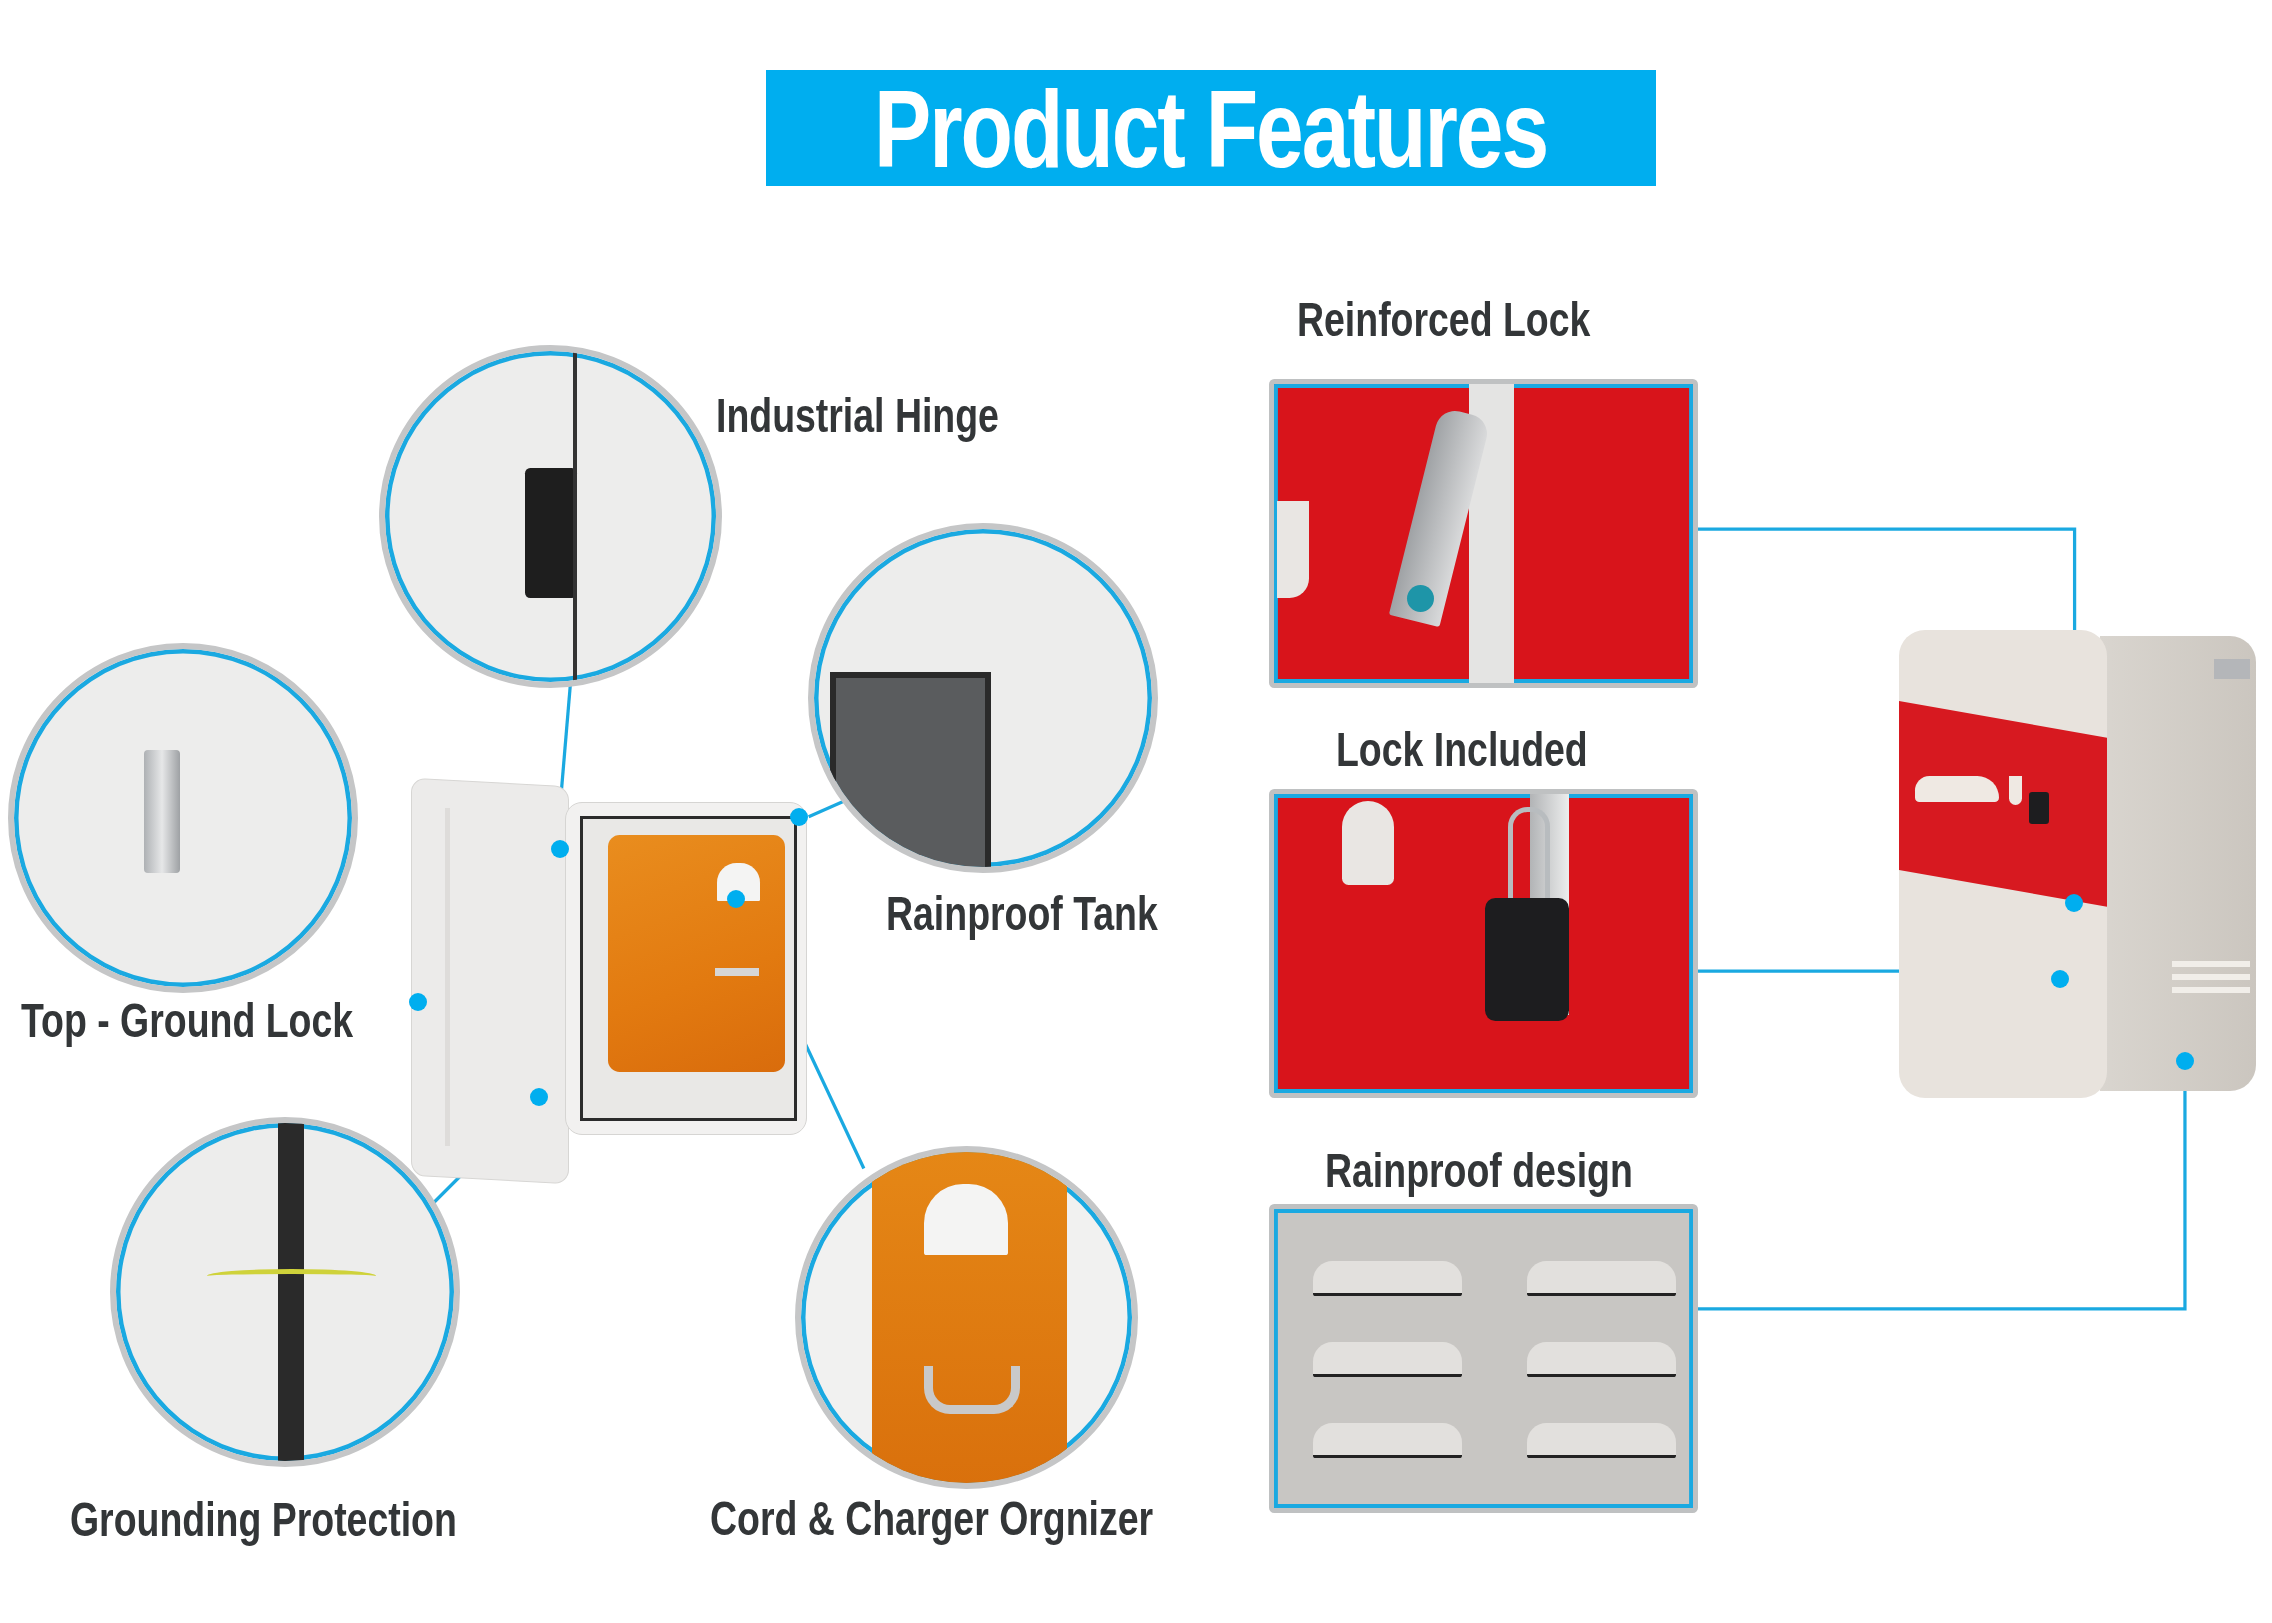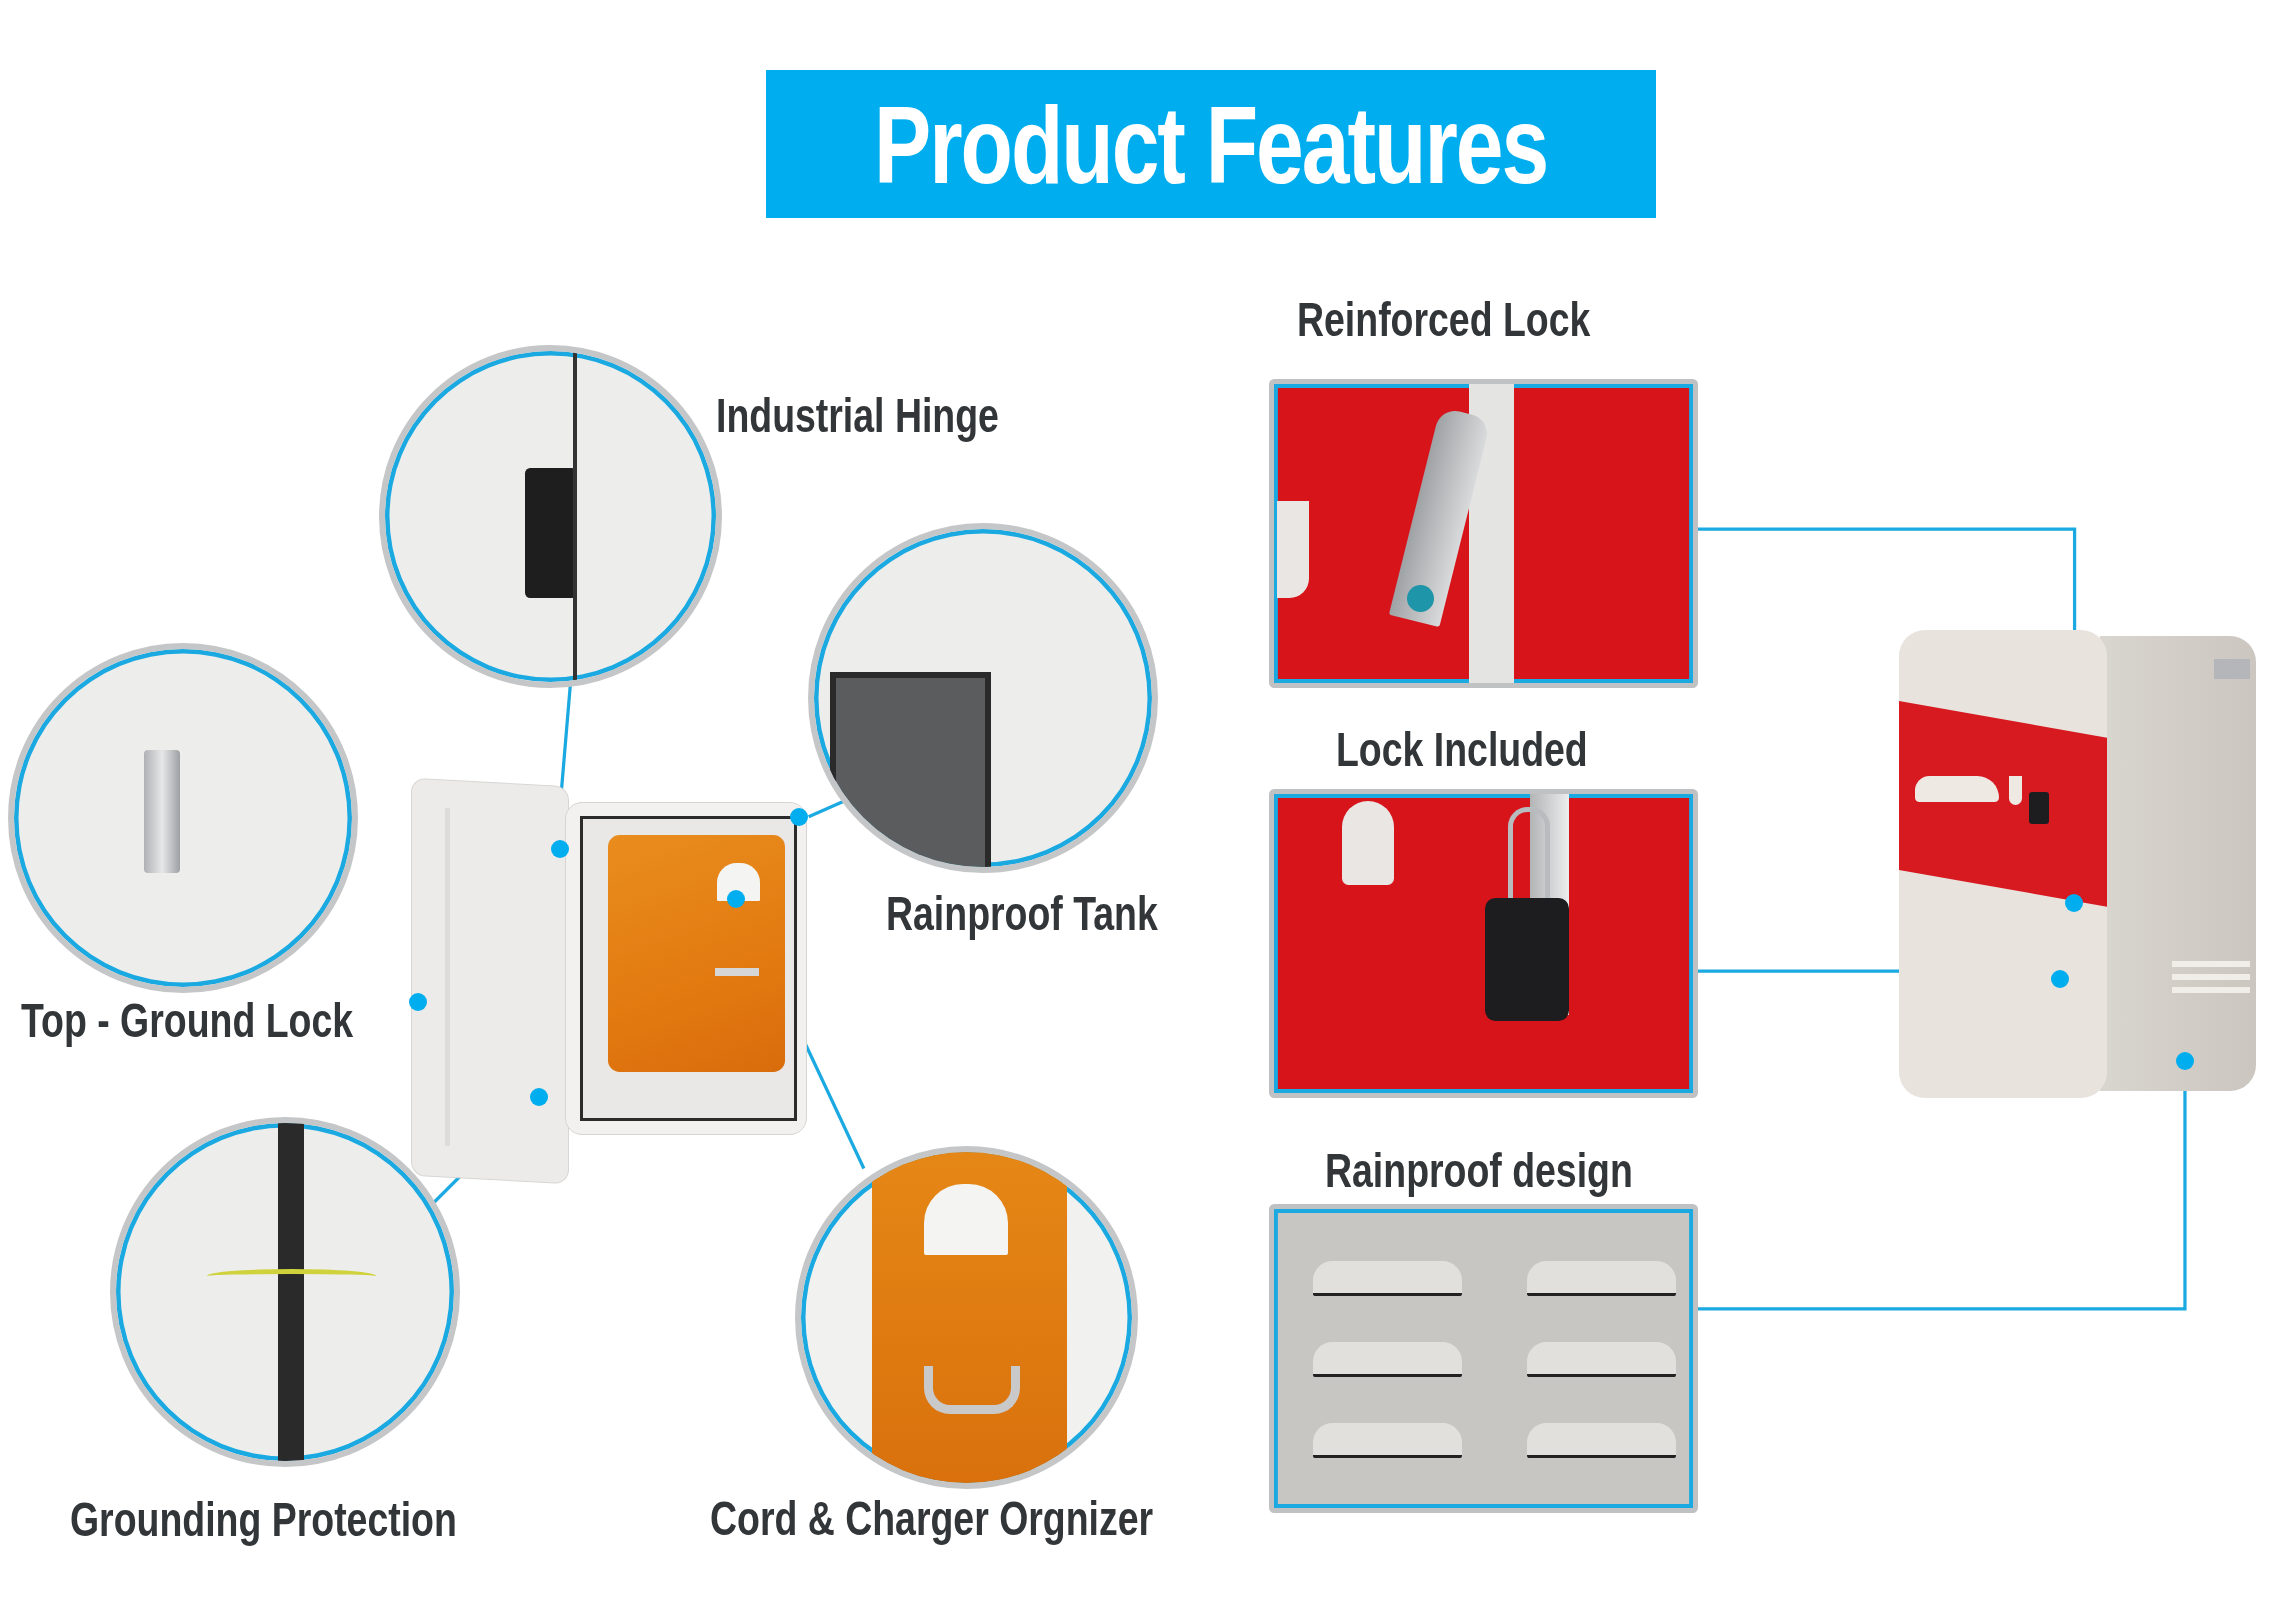--- a/index.html
+++ b/index.html
@@ -1,17 +1,17 @@
 <!DOCTYPE html>
 <html style="font-size:10.4px"><head>
 <meta charset="utf-8">
 <style>
   html,body{margin:0;padding:0;background:#ffffff;}
   body{width:2273px;height:1623px;position:relative;overflow:hidden;font-family:"Liberation Sans",sans-serif;}
-  .banner{position:absolute;left:766px;top:70px;width:890px;height:148px;background:#00aeef;display:flex;align-items:center;justify-content:center;}
+  .banner{position:absolute;left:766px;top:70px;width:890px;height:116px;background:#00aeef;display:flex;align-items:center;justify-content:center;}
   .banner-text{color:#ffffff;font-weight:bold;font-size:110px;letter-spacing:-2.6px;transform:scaleX(0.78);white-space:nowrap;font-family:"Liberation Sans Narrow","Liberation Sans",sans-serif;}
   .label{position:absolute;color:#333638;font-weight:bold;font-size:48px;white-space:nowrap;transform-origin:left center;transform:scaleX(0.78);font-family:"Liberation Sans",sans-serif;}
   .circle{position:absolute;border-radius:50%;border:6.5px solid #c5c6c7;box-shadow:inset 0 0 0 4.5px #1aa9e1;overflow:hidden;background:#ededec;}
   .panel{position:absolute;border:5.2px solid #bfc1c2;border-radius:5.2px;box-shadow:inset 0 0 0 3.9px #1aa9e1;overflow:hidden;}
   .dot{position:absolute;width:18px;height:18px;border-radius:50%;background:#00aeef;}
   svg.lines{position:absolute;left:0;top:0;width:2273px;height:1623px;pointer-events:none;}
   .abs{position:absolute;}
 </style>
 </head>
 <body>

